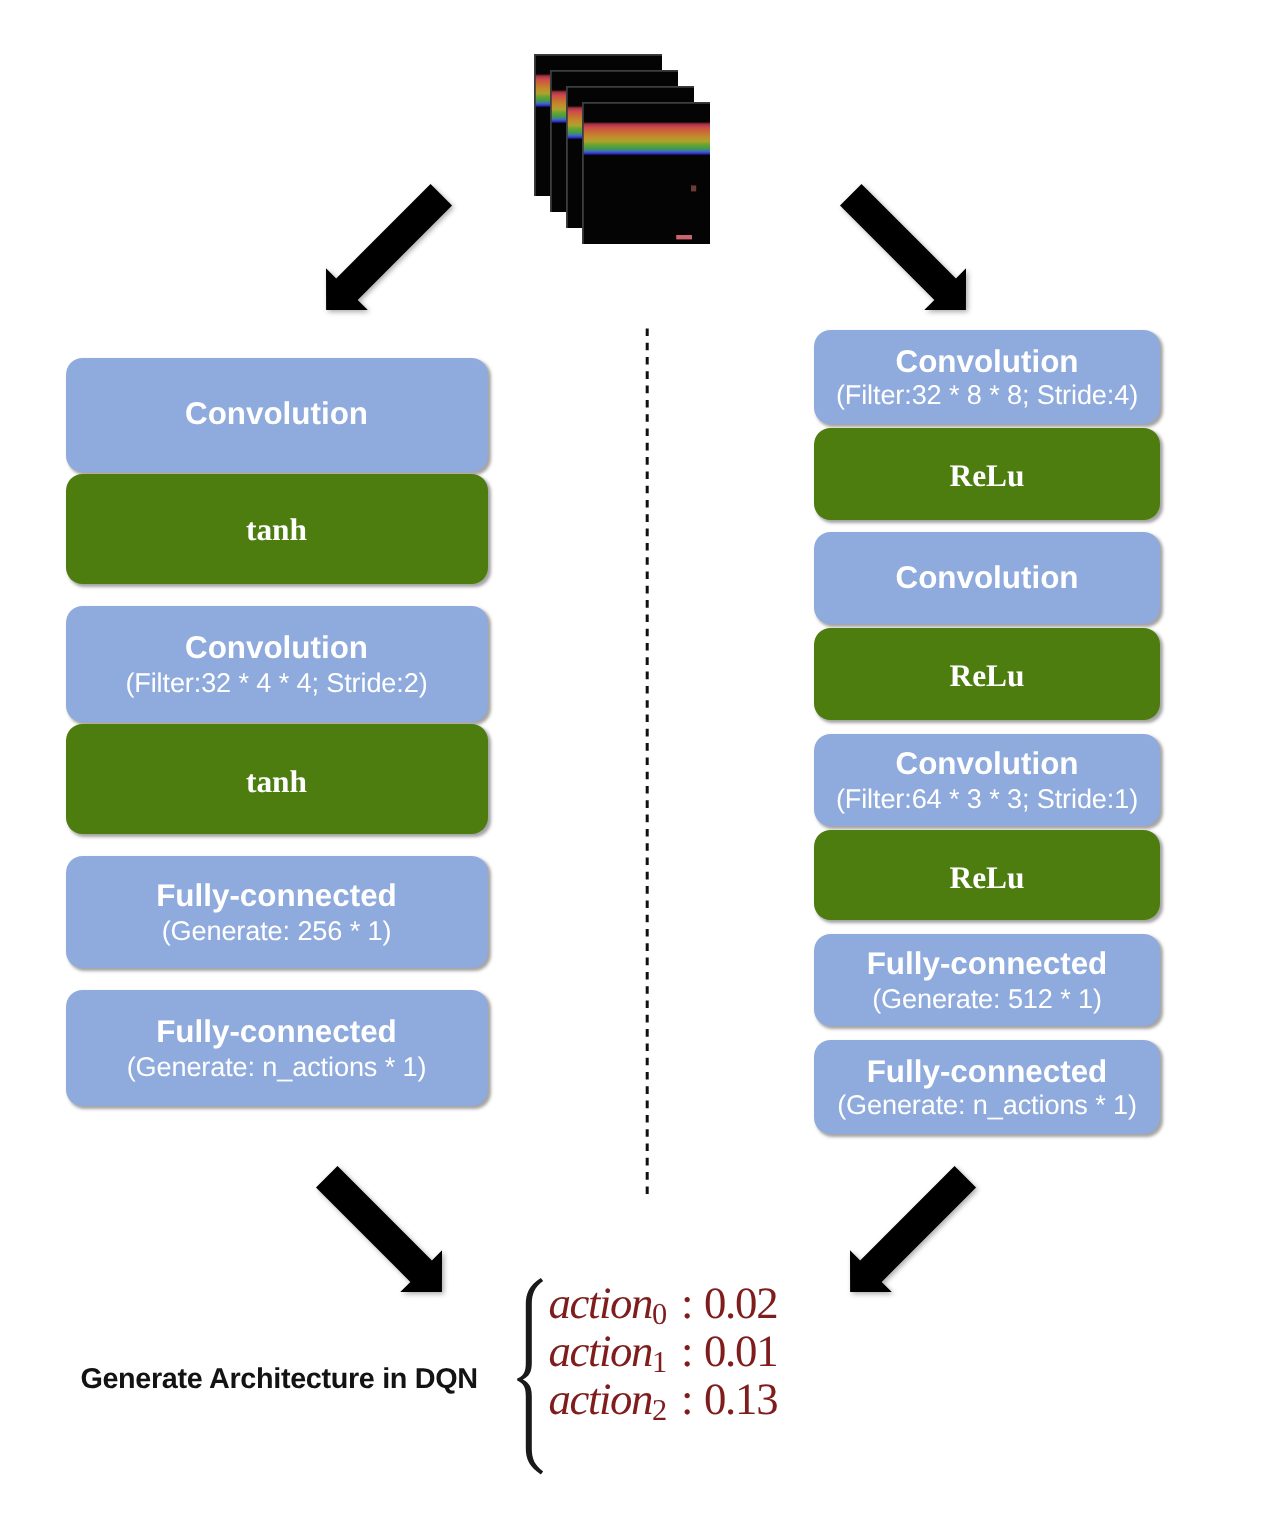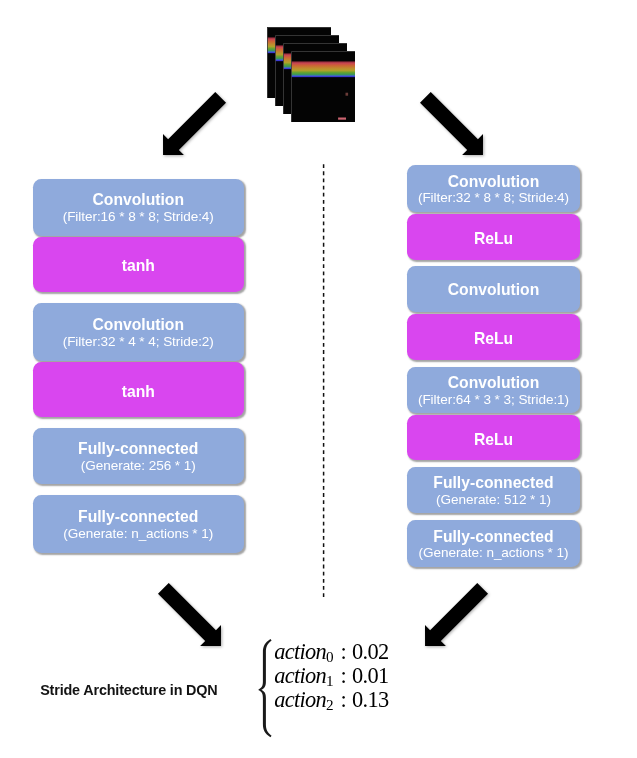--- a/index.html
+++ b/index.html
@@ -7,28 +7,28 @@
   body{width:637px;height:758px;background:#ffffff;position:relative;overflow:hidden;
        font-family:"Liberation Sans",sans-serif;}
   .stage{position:absolute;left:0;top:0;width:637px;height:758px;}
   .block{position:absolute;border-radius:8.3px;box-sizing:border-box;
          display:flex;flex-direction:column;align-items:center;justify-content:center;
          color:#ffffff;text-align:center;padding-top:1.6px;
          box-shadow:1.2px 1.2px 1.6px rgba(0,0,0,0.36);}
   .block .t1{font-weight:bold;font-size:15.7px;line-height:1.12;}
   .block .t2{font-size:13.55px;line-height:1.14;letter-spacing:-0.06px;}
   .blue{background:#8FAADC;}
-  .gray{background:#d946ef;}
+  .gray{background:#4d7c0f;font-family:Liberation Serif, serif;}
   .gray .t1{position:relative;top:1.2px;}
   .caption{position:absolute;font-weight:bold;font-size:14.4px;color:#131313;white-space:nowrap;letter-spacing:-0.17px;}
   .divider{position:absolute;}
   .arrow{position:absolute;filter:drop-shadow(1.3px 1.3px 1.4px rgba(0,0,0,0.33));}
   .frames{position:absolute;}
   .frame{position:absolute;background:#000;}
-  .eqrow{position:absolute;left:16.8px;white-space:nowrap;color:#000000;
+  .eqrow{position:absolute;left:16.8px;white-space:nowrap;color:#7f1d1d;
          font-family:"Liberation Serif",serif;line-height:1;text-align:right;}
   .mvar{font-style:italic;font-size:22.4px;letter-spacing:-0.72px;}
   .msub{font-style:normal;font-size:15.2px;vertical-align:-2.8px;}
   .msep{font-size:22.4px;padding:0 5.2px 0 7.0px;}
   .mval{font-size:22.4px;letter-spacing:-0.62px;}
 </style>
 </head>
 <body>
 
 <div class="stage">
@@ -71,21 +71,20 @@
       <rect x="0" y="10.0" width="64.0" height="16.6" fill="url(#brickband)"></rect>
       <path d="M0.45 71 L0.45 0.45 L64 0.45" fill="none" stroke="#3e3e3e" stroke-width="0.9"></path>
       <rect x="54.5" y="41.7" width="2.6" height="3.0" fill="#6b3c38"></rect>
       <rect x="47.1" y="66.5" width="7.9" height="2.2" fill="#cc6470"></rect>
     </svg>
   </div>
 
   <div>
     <div class="block blue" style="left:33px;top:178.5px;width:210.5px;height:57.0px;">
       <div class="t1">Convolution</div>
-      <div class="t2">(Filter:16 * 8 * 8; Stride:4)</div>
     </div>
     <div class="block gray" style="left:33px;top:236.5px;width:210.5px;height:55.5px;">
       <div class="t1">tanh</div>
       <div class="t2"></div>
     </div>
     <div class="block blue" style="left:33px;top:303.0px;width:210.5px;height:58.0px;">
       <div class="t1">Convolution</div>
       <div class="t2">(Filter:32 * 4 * 4; Stride:2)</div>
     </div>
     <div class="block gray" style="left:33px;top:362.0px;width:210.5px;height:55.0px;">
@@ -178,15 +177,15 @@
       <span class="mvar">action</span><span class="msub">1</span><span class="msep">:</span><span class="mval">0.01</span>
     </div>
     <div class="eqrow" style="top:50.5px;">
       <span class="mvar">action</span><span class="msub">2</span><span class="msep">:</span><span class="mval">0.13</span>
     </div>
     <div class="eqrow" style="top:74.5px;margin-top:48px;">
       <span class="mvar">action</span><span class="msub">3</span><span class="msep">:</span><span class="mval">0.89</span>
     </div>
   </div>
 
-  <div class="caption" style="left:40.2px;top:682px;">Stride Architecture in DQN</div>
+  <div class="caption" style="left:40.2px;top:682px;">Generate Architecture in DQN</div>
 
 </div>
 
 </body></html>

